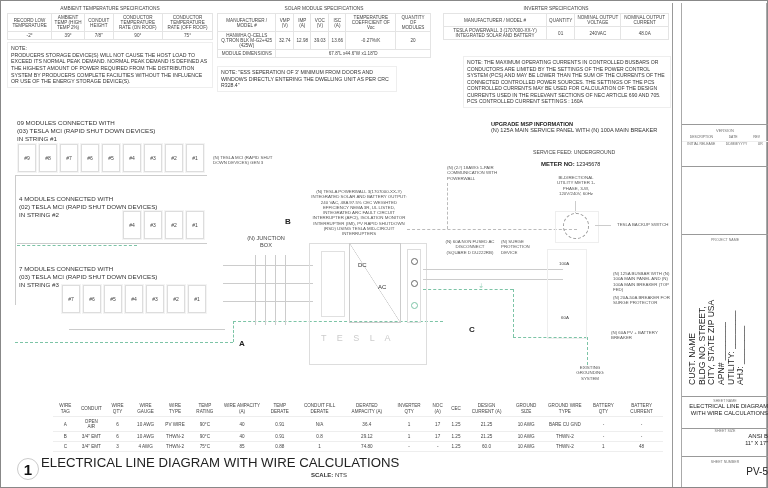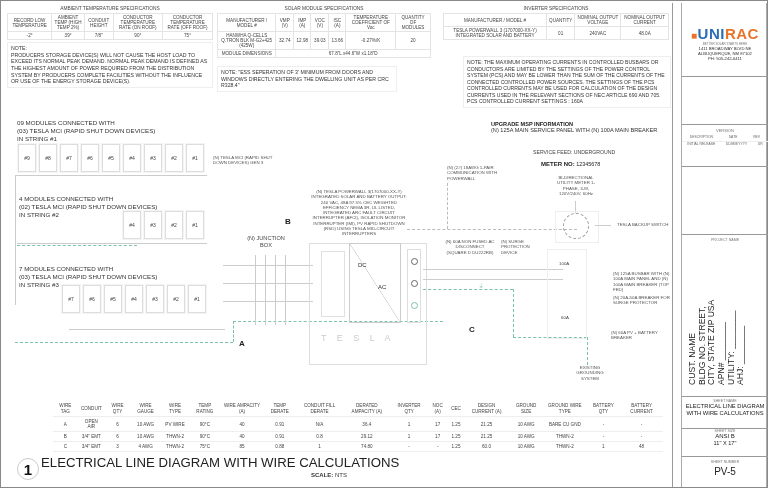--- a/index.html
+++ b/index.html
@@ -21,21 +21,21 @@
   .gnd-v { position:absolute; width:0; border-left: 1px dashed #7cc4a6; }
   .dash-h { position:absolute; height:0; border-top: 1px dashed #bbb; }
   .dash-v { position:absolute; width:0; border-left: 1px dashed #bbb; }
   .letter { font-size: 8px; font-weight: bold; color: #222; }
   .wire-table { border-collapse: collapse; font-size: 4.6px; color: #444; text-align: center; }
   .wire-table td, .wire-table th { border-bottom: 1px solid #eee; padding: 2px 3px; font-weight: normal; }
   .wire-table th { line-height: 1.2; }
   .titleblock { position: absolute; left: 680px; top: 2px; width: 86px; height: 484px; border-left: 1px solid #aaa; border-right: 1px solid #aaa; }
   .tb-sec { position: absolute; left: 0; width: 86px; border-bottom: 1px solid #999; }
   .tb-label { font-size: 3.6px; color: #777; text-align: center; }
-  .tb-val { font-size: 7px; color: #222; text-align: center; line-height: 1.2; }
+  .tb-val { font-size: 7px; color: #222; text-align: right; line-height: 1.2; }
 </style>
 </head>
 <body>
 
 <div class="sheet">
 <div class="main">
 
   <div class="abs" style="left:4px;top:3px;width:206px;">
     <div class="spec-title">AMBIENT TEMPERATURE SPECIFICATIONS</div>
     <table class="spec-table" style="width:206px;margin-top:2px;">
@@ -314,29 +314,20 @@
 
   <div class="abs" style="left:14px;top:455px;width:22px;height:22px;border:1px solid #ccc;border-radius:50%;display:flex;align-items:center;justify-content:center;font-size:15px;font-weight:bold;color:#111;">1</div>
   <div class="abs" style="left:38px;top:452px;font-size:13.2px;color:#222;">ELECTRICAL LINE DIAGRAM WITH WIRE CALCULATIONS</div>
   <div class="abs" style="left:308px;top:469px;font-size:6px;color:#333;">
     <b>SCALE:</b>
     <span>NTS</span>
   </div>
 </div>
 
 <div class="titleblock">
-  <div class="tb-sec" style="top:0;height:74px;">
-    <div style="margin-top:22px;text-align:center;font-size:15px;font-weight:bold;letter-spacing:0.5px;">
-      <span style="color:#e8742a;font-size:10px;">■</span><span style="color:#2a6db5;">UNI</span><span style="color:#e8742a;">RAC</span>
-    </div>
-    <div style="font-size:3px;color:#777;text-align:center;">BETTER SOLAR STARTS HERE</div>
-    <div style="font-size:4.2px;color:#333;text-align:center;line-height:1.2;">1411 BROADWAY BLVD NE</div>
-    <div style="font-size:4.2px;color:#333;text-align:center;line-height:1.2;">ALBUQUERQUE, NM 87102</div>
-    <div style="font-size:4.2px;color:#333;text-align:center;line-height:1.2;">PH: 505-242-6411</div>
-  </div>
   <div class="tb-sec" style="top:74px;height:48px;"></div>
   <div class="tb-sec" style="top:122px;height:42px;">
     <div class="tb-label" style="margin-top:3px;font-size:4px;">VERSION</div>
     <div style="display:flex;justify-content:space-around;font-size:3.4px;color:#666;margin-top:2px;">
       <span>DESCRIPTION</span>
       <span>DATE</span>
       <span>REV</span>
     </div>
     <div style="display:flex;justify-content:space-around;font-size:3.4px;color:#666;margin-top:2px;border-top:1px solid #eee;">
       <span>INITIAL RELEASE</span>

